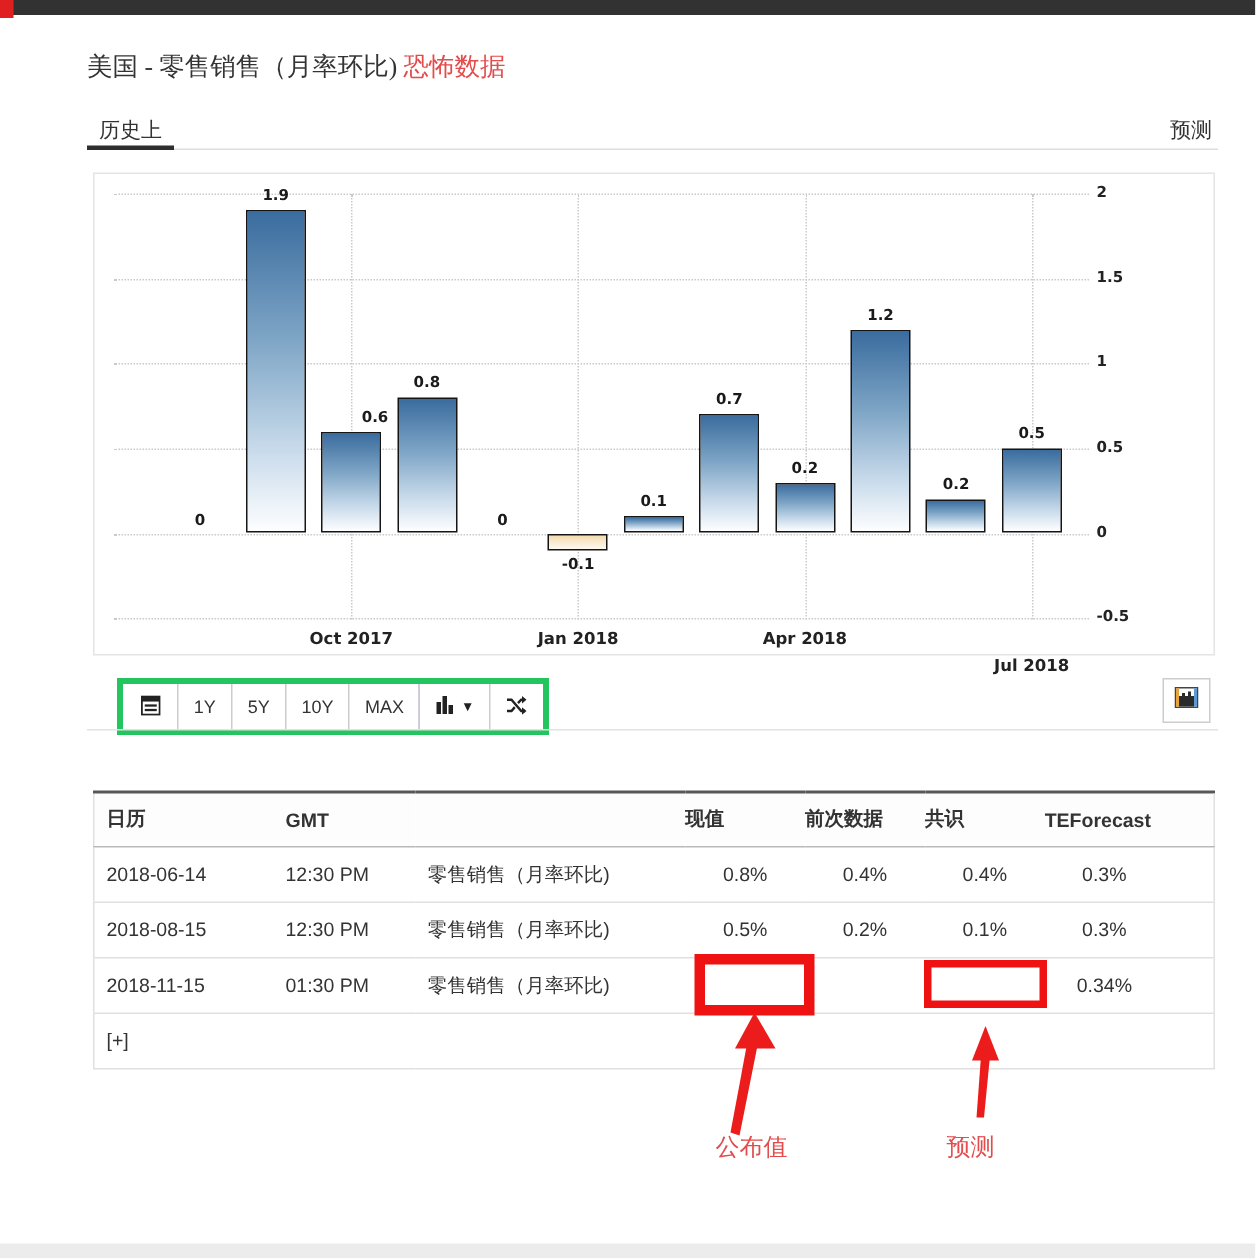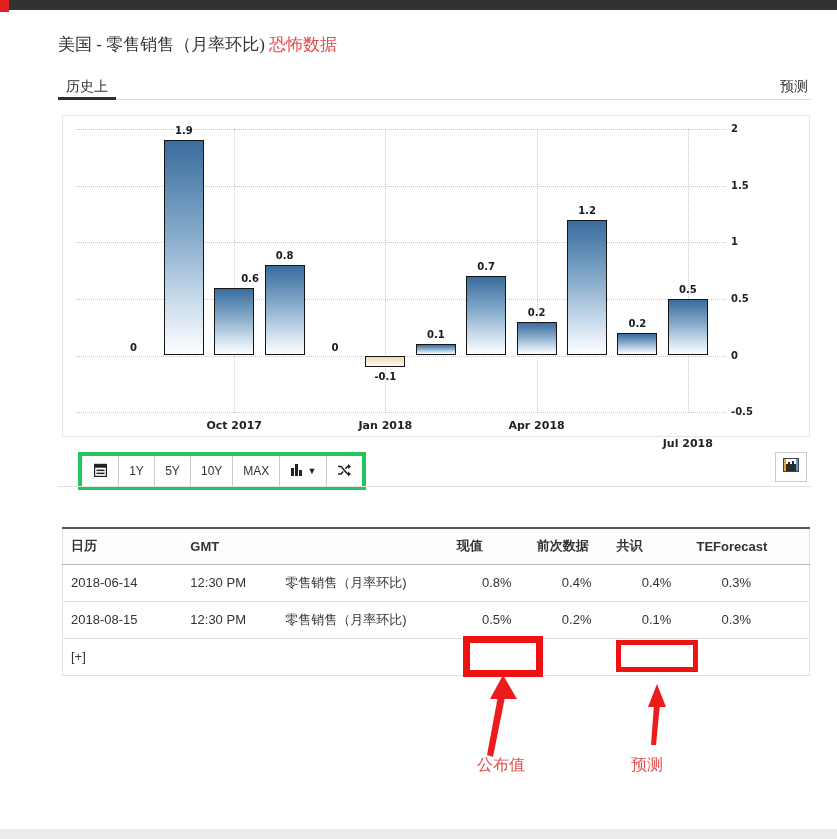--- a/index.html
+++ b/index.html
@@ -210,20 +210,29 @@
         </tr>
         <tr>
           <td class="td-date">2018-08-15</td>
           <td class="td-gmt">12:30 PM</td>
           <td class="td-event">零售销售（月率环比)</td>
           <td class="td-num">0.5%</td>
           <td class="td-num">0.2%</td>
           <td class="td-num">0.1%</td>
           <td class="td-tef">0.3%</td>
         </tr>
+        <tr>
+          <td class="td-date">2018-11-15</td>
+          <td class="td-gmt">01:30 PM</td>
+          <td class="td-event">零售销售（月率环比)</td>
+          <td class="td-num"></td>
+          <td class="td-num"></td>
+          <td class="td-num"></td>
+          <td class="td-tef">0.34%</td>
+        </tr>
       </tbody>
     <tfoot>
       <tr>
         <td class="tfoot-cell" colspan="7">[+]</td>
       </tr>
     </tfoot>
   </table>
 
   <div class="redbox" id="redbox-actual"></div>
   <div class="redbox" id="redbox-consensus"></div>

